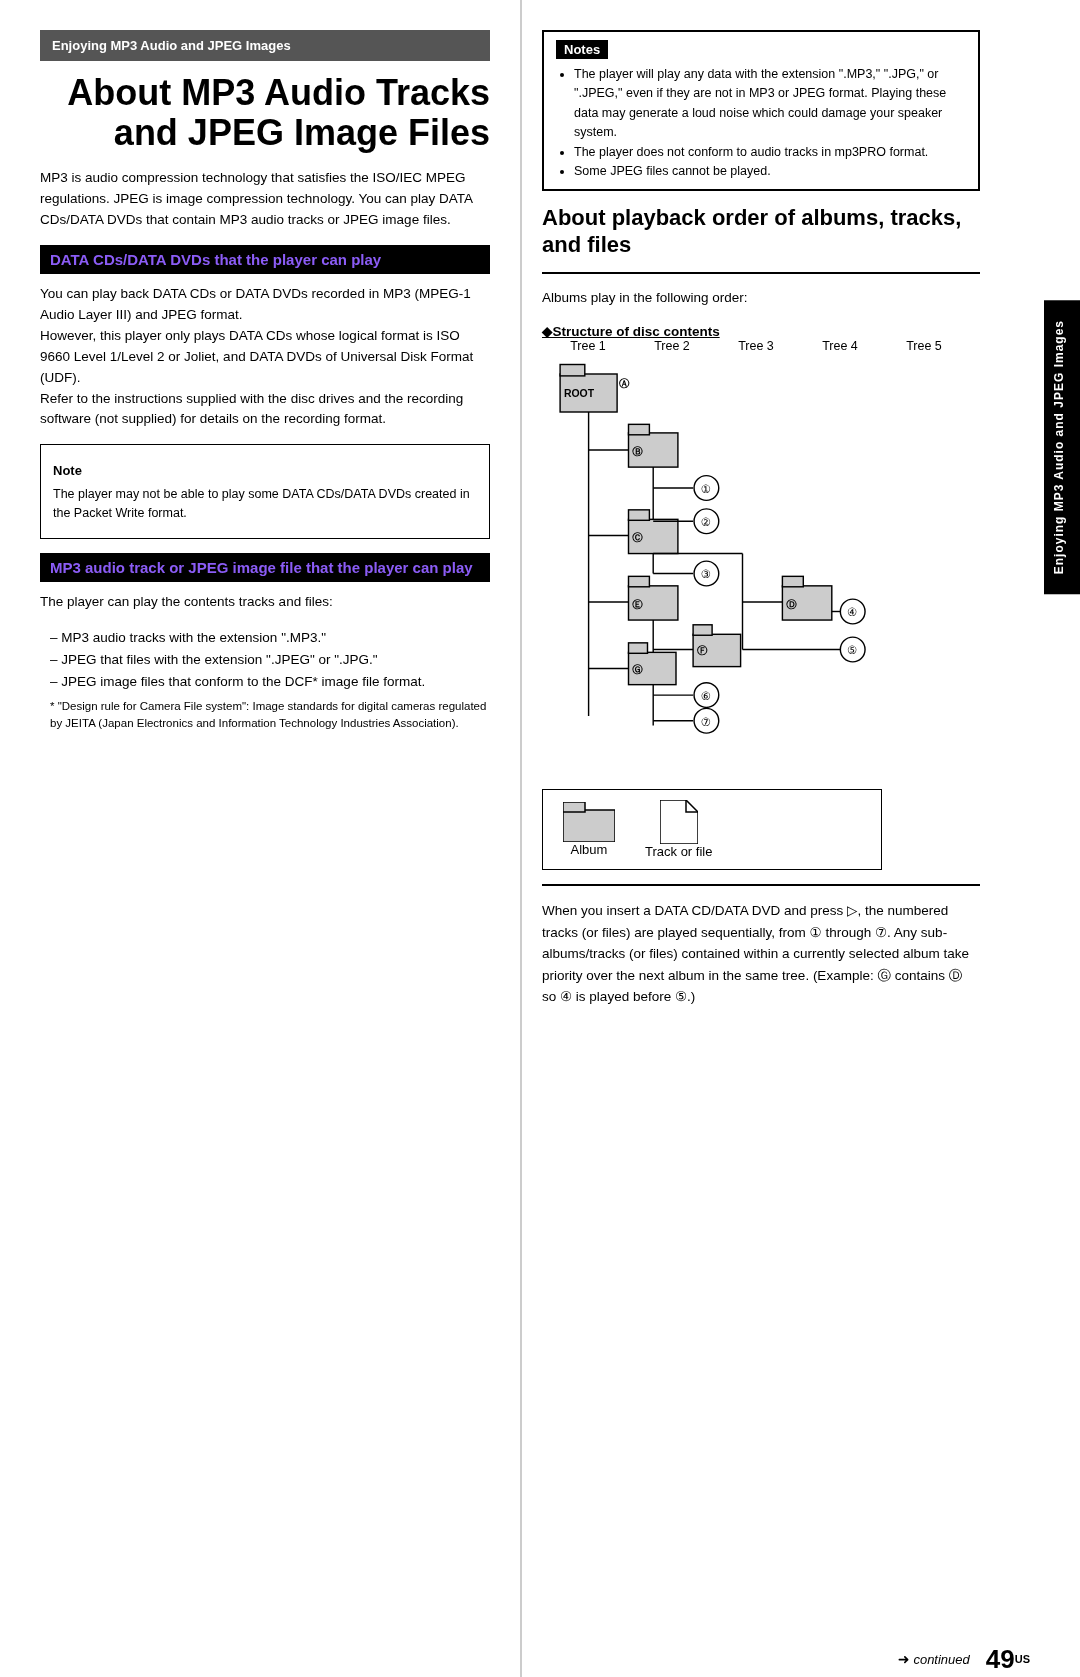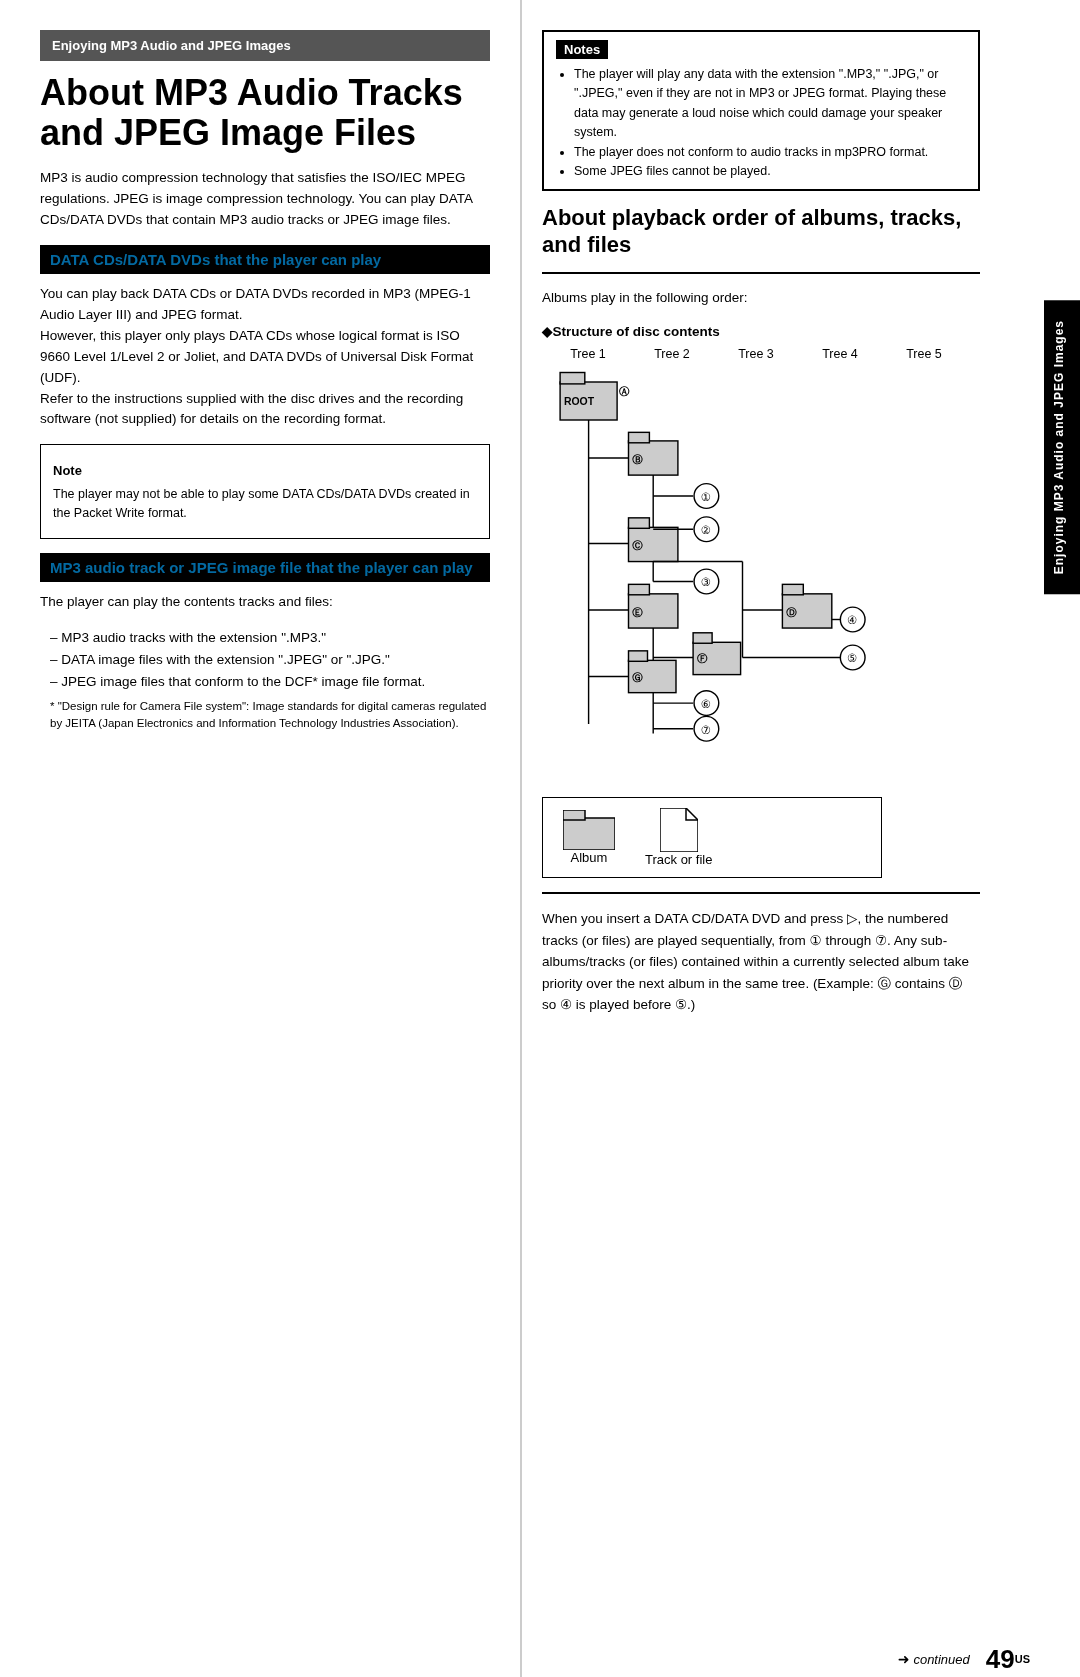--- a/index.html
+++ b/index.html
@@ -60,33 +60,34 @@
       width: 100%;
     }
 
     
     .main-title {
       font-size: 36px;
       font-weight: 900;
       line-height: 1.1;
       margin-bottom: 16px;
       font-family: Arial Black, Arial, sans-serif;
+      text-align: right;
     }
 
     
     .body-text {
       font-size: 13.5px;
       line-height: 1.55;
       margin-bottom: 14px;
     }
 
     
     .sub-section-header {
       background: #000;
-      color: #0369a1;
+      color: #8b5cf6;
       padding: 6px 10px;
       font-size: 15px;
       font-weight: bold;
       margin-bottom: 10px;
       margin-top: 14px;
     }
 
     
     .note-box {
       border: 1.5px solid #000;
@@ -136,21 +137,21 @@
     .divider {
       border: none;
       border-top: 2px solid #000;
       margin: 14px 0;
     }
 
     
     .structure-label {
       font-weight: bold;
       font-size: 13.5px;
-      margin-bottom: 8px;
+      text-decoration: underline;
     }
 
     
     .tree-area {
       position: relative;
       width: 420px;
       height: 420px;
       margin-bottom: 14px;
     }
     .tree-labels {
@@ -264,21 +265,21 @@
     <div class="sub-section-header">DATA CDs/DATA DVDs that the player can play</div>
     <div class="body-text">You can play back DATA CDs or DATA DVDs recorded in MP3 (MPEG-1 Audio Layer III) and JPEG format.<br>However, this player only plays DATA CDs whose logical format is ISO 9660 Level 1/Level 2 or Joliet, and DATA DVDs of Universal Disk Format (UDF).<br>Refer to the instructions supplied with the disc drives and the recording software (not supplied) for details on the recording format.</div>
     <div class="note-box">
       <div class="note-title">Note</div>
       <div>The player may not be able to play some DATA CDs/DATA DVDs created in the Packet Write format.</div>
     </div>
     <div class="sub-section-header">MP3 audio track or JPEG image file that the player can play</div>
     <div class="body-text">The player can play the contents tracks and files:</div>
     <ul class="bullet-list">
       <li>MP3 audio tracks with the extension ".MP3."</li>
-      <li>DATA image files with the extension ".JPEG" or ".JPG."</li>
+      <li>JPEG that files with the extension ".JPEG" or ".JPG."</li>
       <li>JPEG image files that conform to the DCF* image file format.</li>
     </ul>
     <ul class="footnote-list">
       <li>* "Design rule for Camera File system": Image standards for digital cameras regulated by JEITA (Japan Electronics and Information Technology Industries Association).</li>
     </ul>
   </div>
 
   <div class="right-col">
 
     <div class="notes-box">

